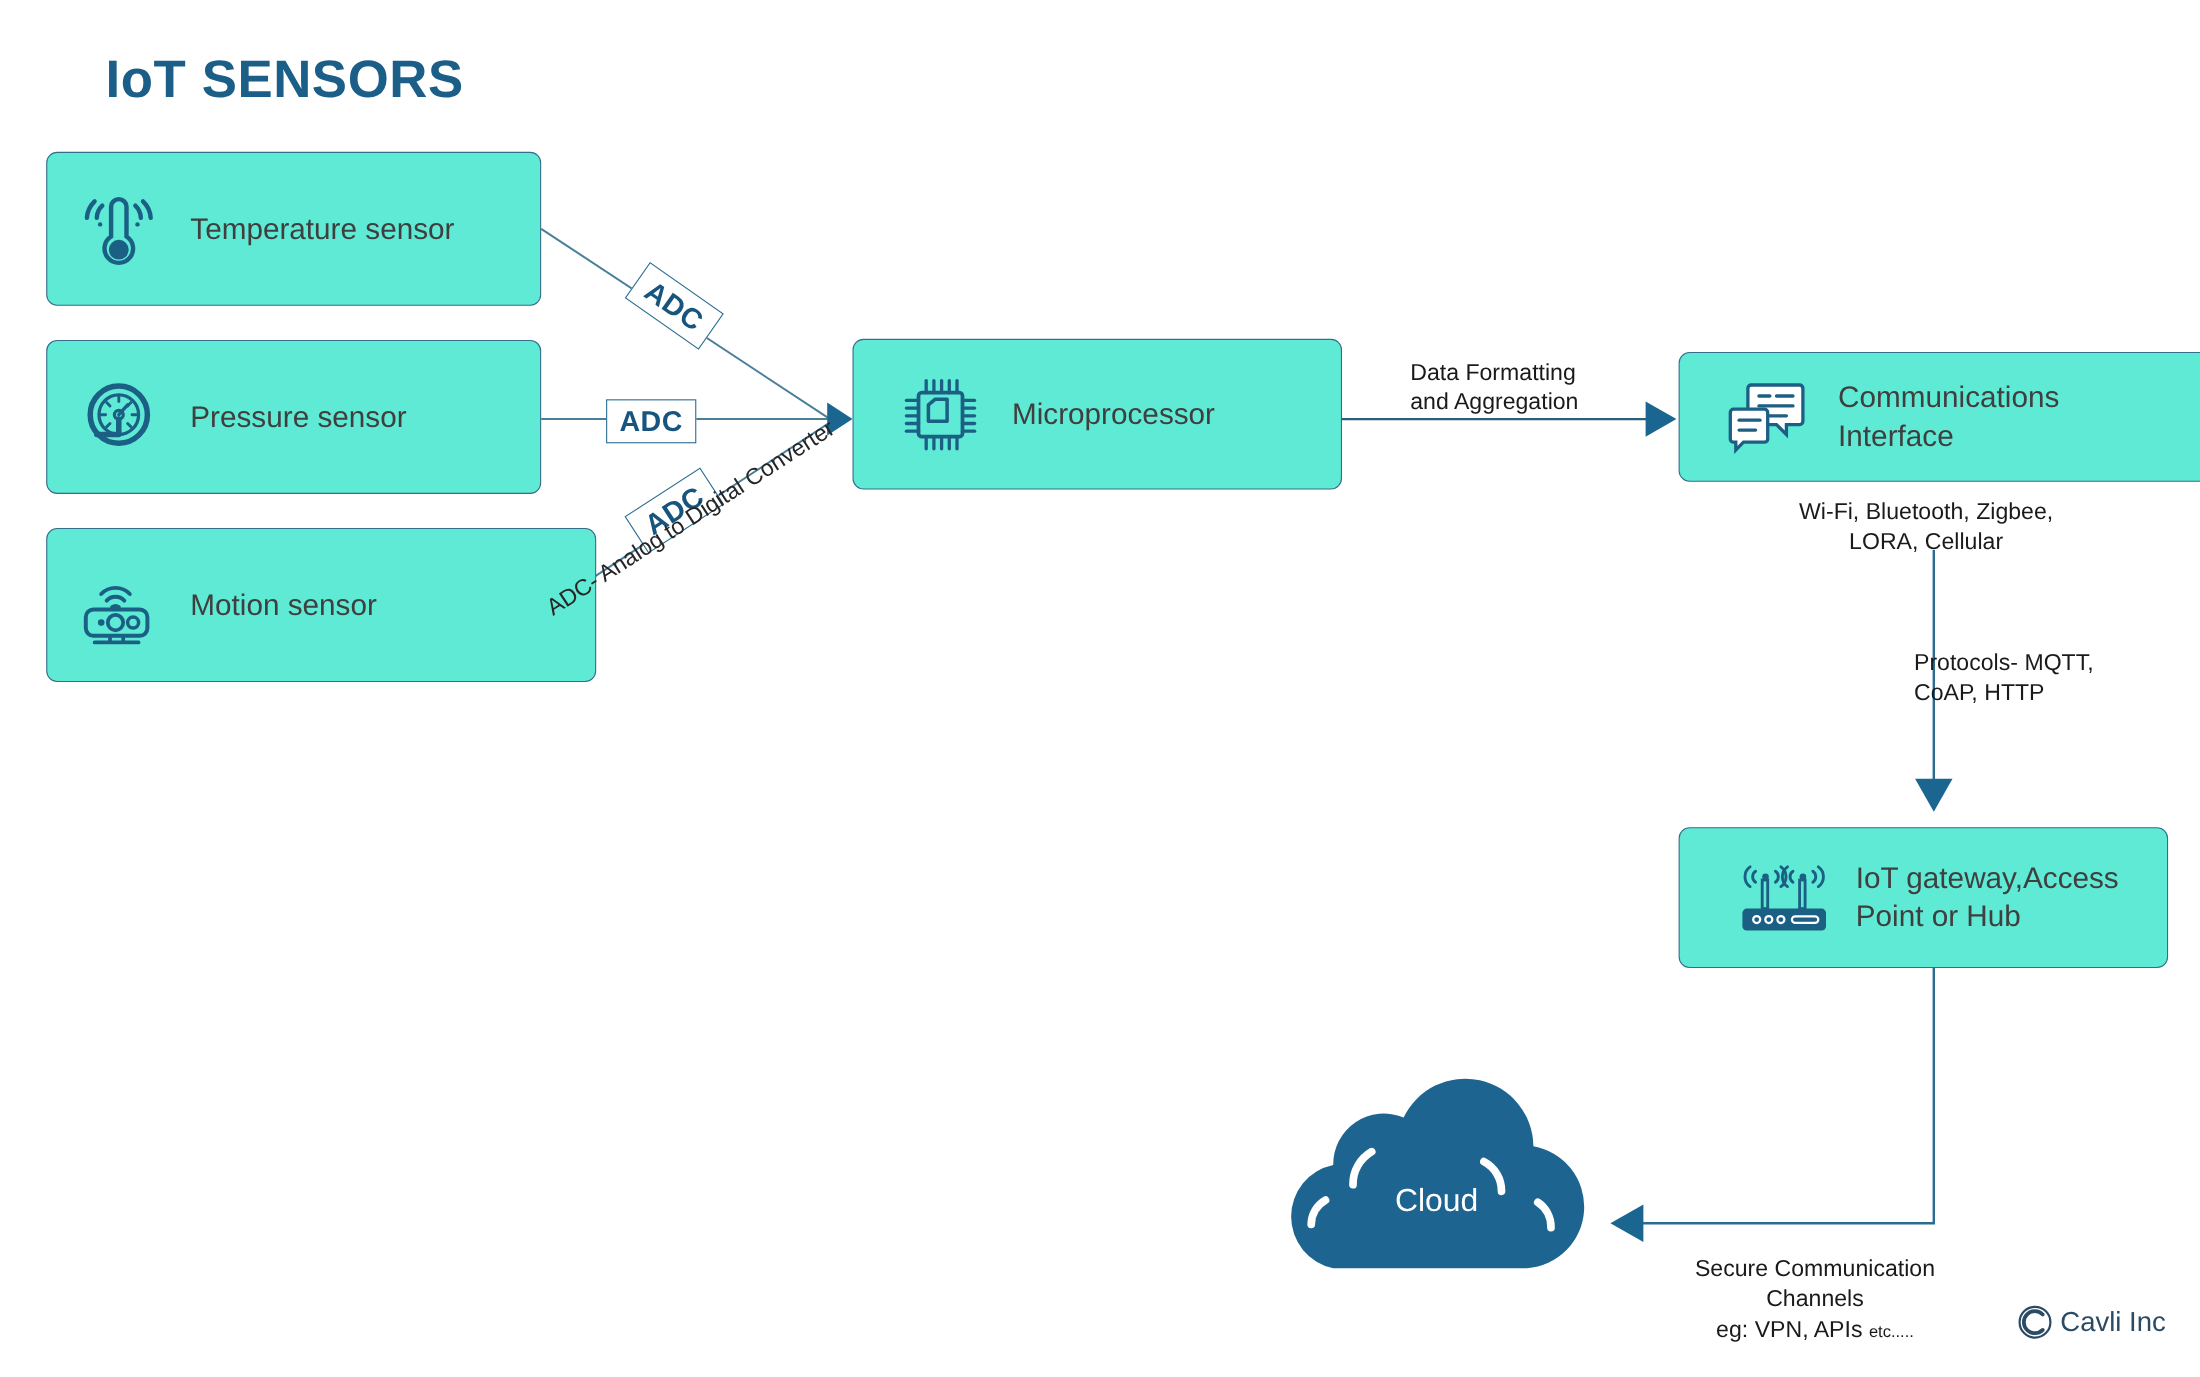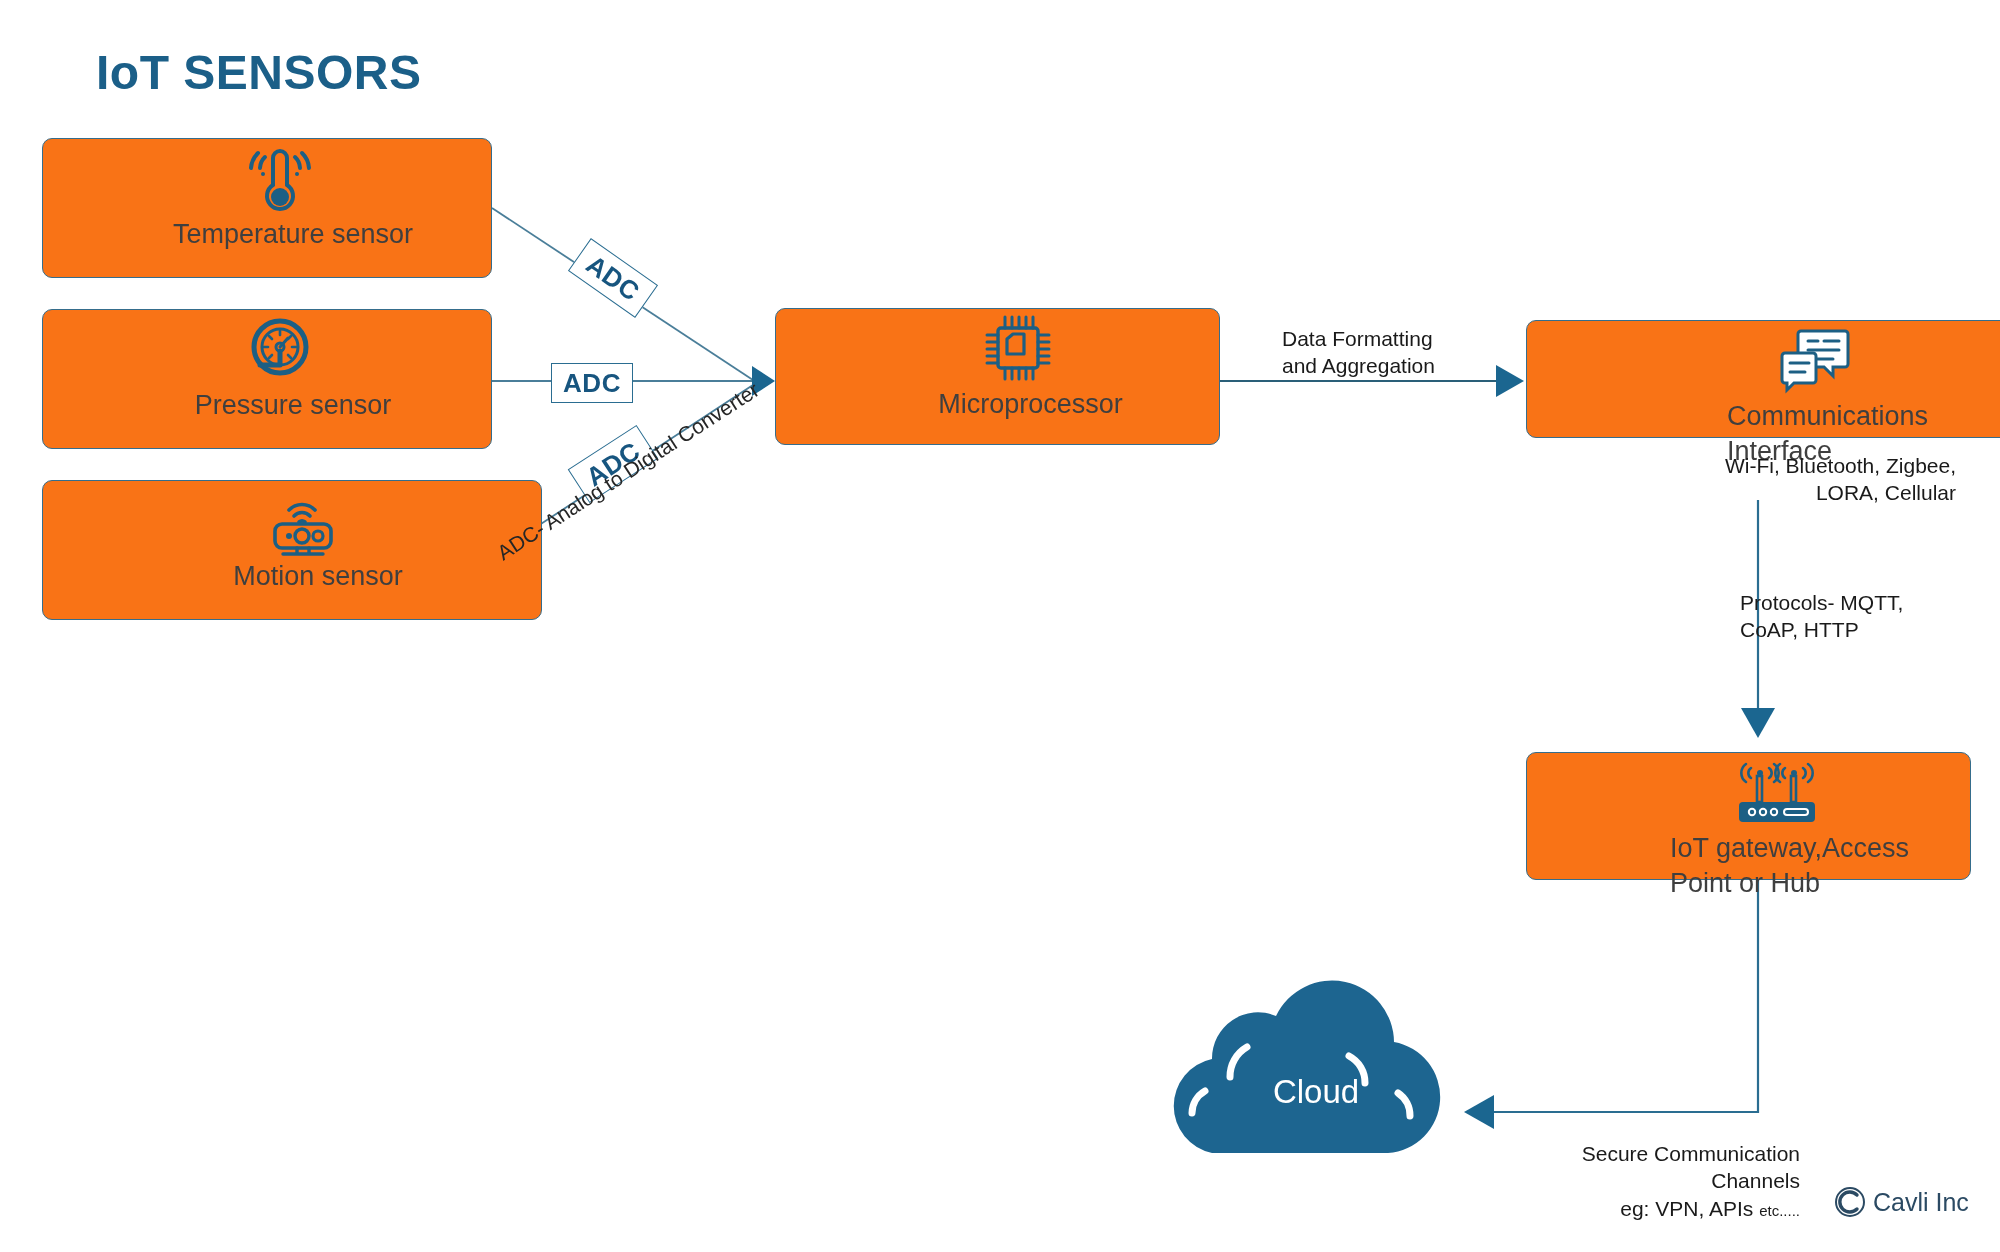--- a/index.html
+++ b/index.html
@@ -31,25 +31,24 @@
     color: #1b5f88;
     letter-spacing: 0.5px;
     white-space: nowrap;
   }
   
   .node {
     position: absolute;
     box-sizing: border-box;
     border: 1.6px solid #356d8c;
     border-radius: 10px;
-    background: #f97316;
+    background: #5eead4;
     display: flex;
     align-items: center;
     padding-left: 26px;
-    flex-direction: column;
   }
   .node .nicon {
     flex: 0 0 auto;
     width: 78px;
     height: 78px;
     display: flex;
     align-items: center;
     justify-content: center;
   }
   .node .nlabel {
@@ -95,46 +94,46 @@
     white-space: nowrap;
     transform-origin: left top;
     transform: rotate(-33deg);
   }
   
   .caption {
     position: absolute;
     font-size: 21px;
     line-height: 1.3;
     color: #1a1a1a;
-    text-align: right;
+    text-align: center;
     white-space: pre-line;
   }
   #cap-dataformat { left: 1282px; top: 325px; width: 260px; text-align: left; }
   #cap-wireless   { left: 1546px; top: 452px; width: 410px; }
   #cap-protocols  { left: 1740px; top: 589px; width: 300px; text-align: left;}
   #cap-secure     { left: 1500px; top: 1140px; width: 300px; }
   #cap-secure .small { font-size: 15px; }
 
   
   #cloud-wrap {
     position: absolute;
     left: 1140px;
     top: 985px;
     width: 320px;
     height: 180px;
   }
   #cloud-label {
     position: absolute;
-    left: 16px; top: 0;
+    left: 6px; top: 0;
     width: 320px;
     height: 180px;
     display: flex;
     align-items: center;
     justify-content: center;
-    font-size: 33px;
+    font-size: 29px;
     color: #ffffff;
     pointer-events: none;
     padding-top: 34px;
     box-sizing: border-box;
   }
   
   #brand {
     position: absolute;
     left: 1833px;
     top: 1185px;

